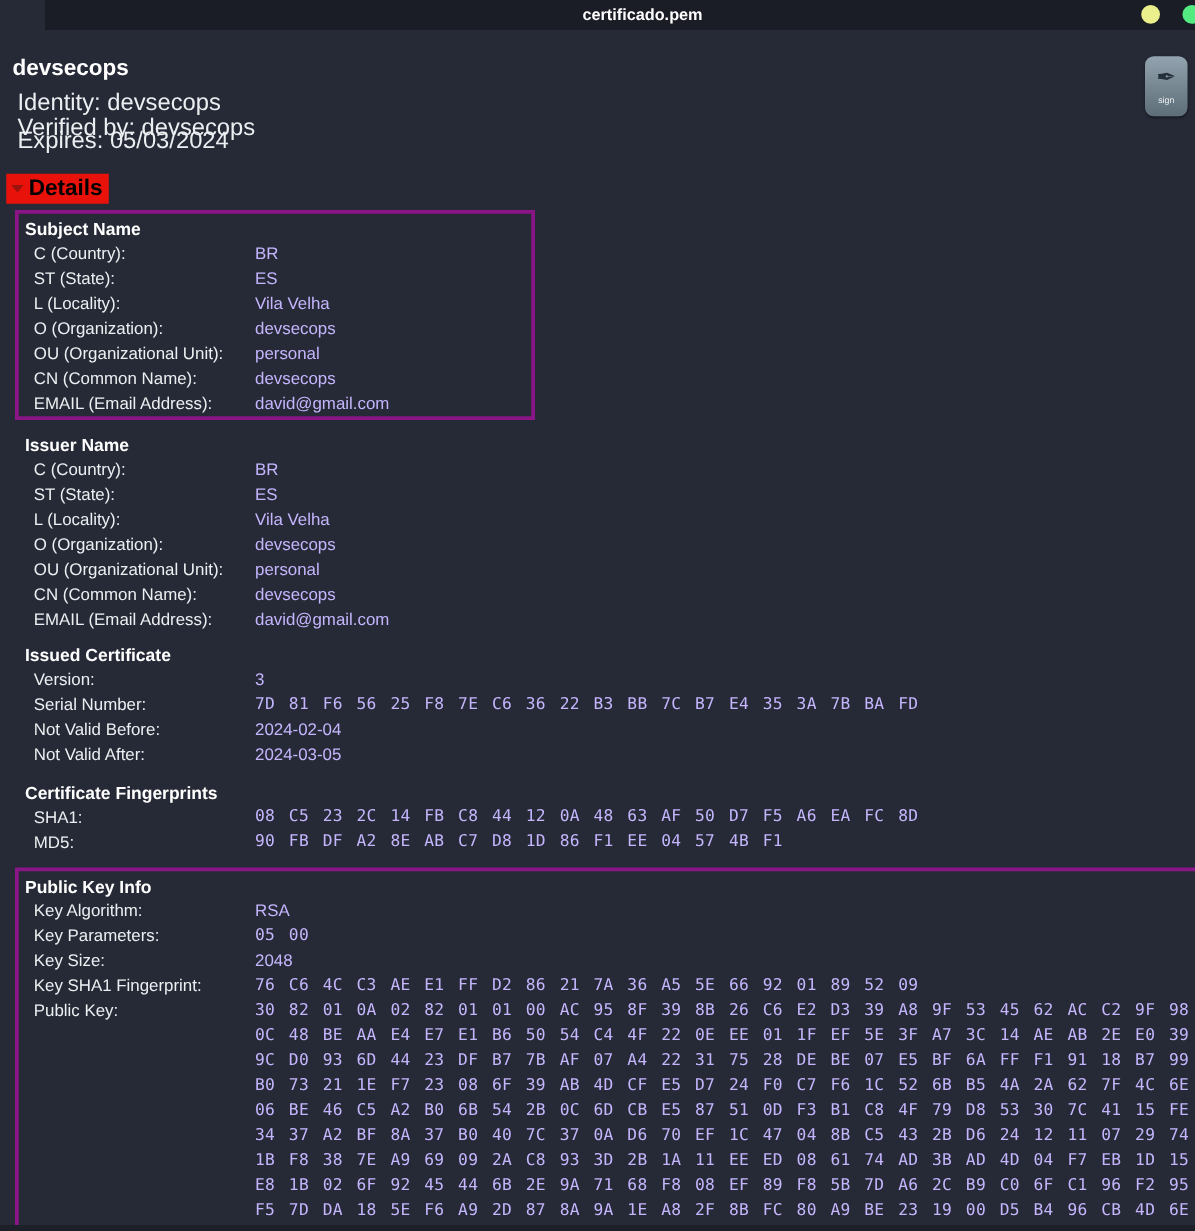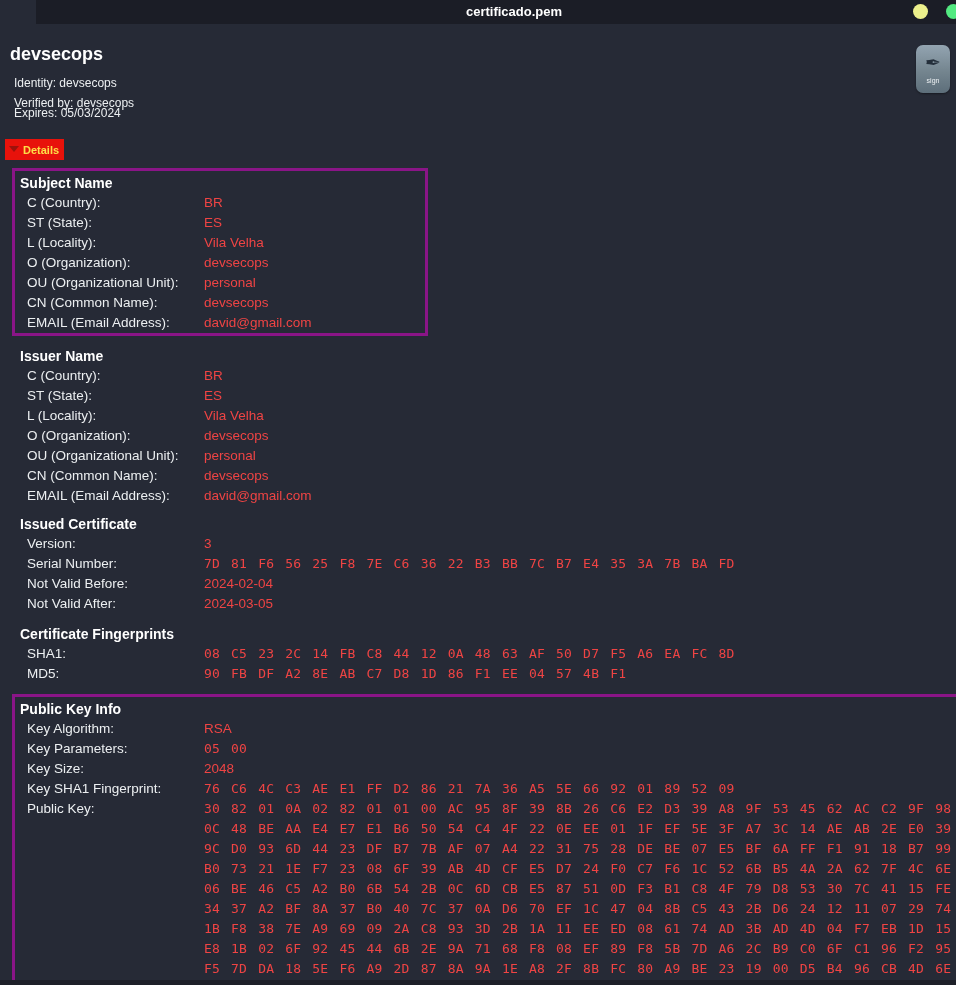--- a/index.html
+++ b/index.html
@@ -17,34 +17,34 @@
   .titlebar .title{
     position:absolute;left:0;right:0;top:0;height:24px;line-height:24px;
     text-align:center;font-size:13px;font-weight:bold;color:#ffffff;
   }
   .tl-btn{position:absolute;top:4px;width:15px;height:15px;border-radius:50%;}
   .tl-yellow{left:877px;background:#ecf08c;}
   .tl-green{left:910px;background:#53ea81;}
   .tl-red{left:941px;background:#fb5653;}
   
   .hdr-name{position:absolute;left:10px;top:44px;font-size:18px;font-weight:bold;color:#ffffff;}
-  .hdr-line{position:absolute;left:14px;font-size:12px;line-height:20px;color:#eceff1;}
+  .hdr-line{position:absolute;left:14px;font-size:19px;line-height:20px;color:#eceff1;}
   .hdr-identity{top:73px;}
   .hdr-verified{top:93px;}
   .hdr-expires{top:103px;}
   .details{
     position:absolute;left:5px;top:139px;display:inline-block;
     background:#e8120b;padding:1px 5px 2px 4px;cursor:pointer;
   }
   .details .arrow{
     display:inline-block;width:0;height:0;vertical-align:2px;
     border-left:5px solid transparent;border-right:5px solid transparent;
     border-top:6px solid #9c120c;margin-right:4px;
   }
-  .details .lbl{font-size:11px;font-weight:bold;color:#fde047;}
+  .details .lbl{font-size:18px;font-weight:bold;color:#000000;}
   
   .sign-badge{
     position:absolute;left:916px;top:45px;width:34px;height:48px;
     border-radius:7px;background:linear-gradient(180deg,#93a4b1 0%,#74858f 55%,#5d6e7a 100%);
     text-align:center;box-shadow:0 1px 2px rgba(0,0,0,.4);
   }
   .sign-badge .nib{font-size:19px;line-height:34px;color:#242f3b;display:block;
     font-family:"DejaVu Sans",sans-serif;}
   .sign-badge .cap{font-size:7px;line-height:8px;color:#eef2f4;display:block;margin-top:-2px;}
   
@@ -52,21 +52,21 @@
   .section.boxed{border:3px solid #8a1587;}
   .section.plain{padding-left:3px;}
   .sec-subject{top:168px;width:410px;}
   .sec-issuer{top:344px;}
   .sec-issued{top:512px;}
   .sec-fingerprints{top:622px;}
   .sec-pubkey{top:694px;width:945px;}
   .heading{font-size:14px;font-weight:bold;color:#ffffff;line-height:20px;padding:2px 0 0 5px;white-space:nowrap;}
   .row{display:flex;padding-left:12px;line-height:20px;font-size:13.5px;}
   .row .label{width:177px;flex-shrink:0;color:#eceff1;white-space:nowrap;}
-  .row .value{color:#ef4444;white-space:nowrap;}
+  .row .value{color:#c4b5fd;white-space:nowrap;}
   .mono{
     font-family:"DejaVu Sans Mono",monospace;font-size:13px;
     word-spacing:3px;letter-spacing:.2px;
   }
   .pk-lines div{line-height:20px;}
   .bottom-strip{position:absolute;left:0;bottom:0;width:956px;height:5px;background:#1e2029;}
 </style>
 </head>
 <body>
 

